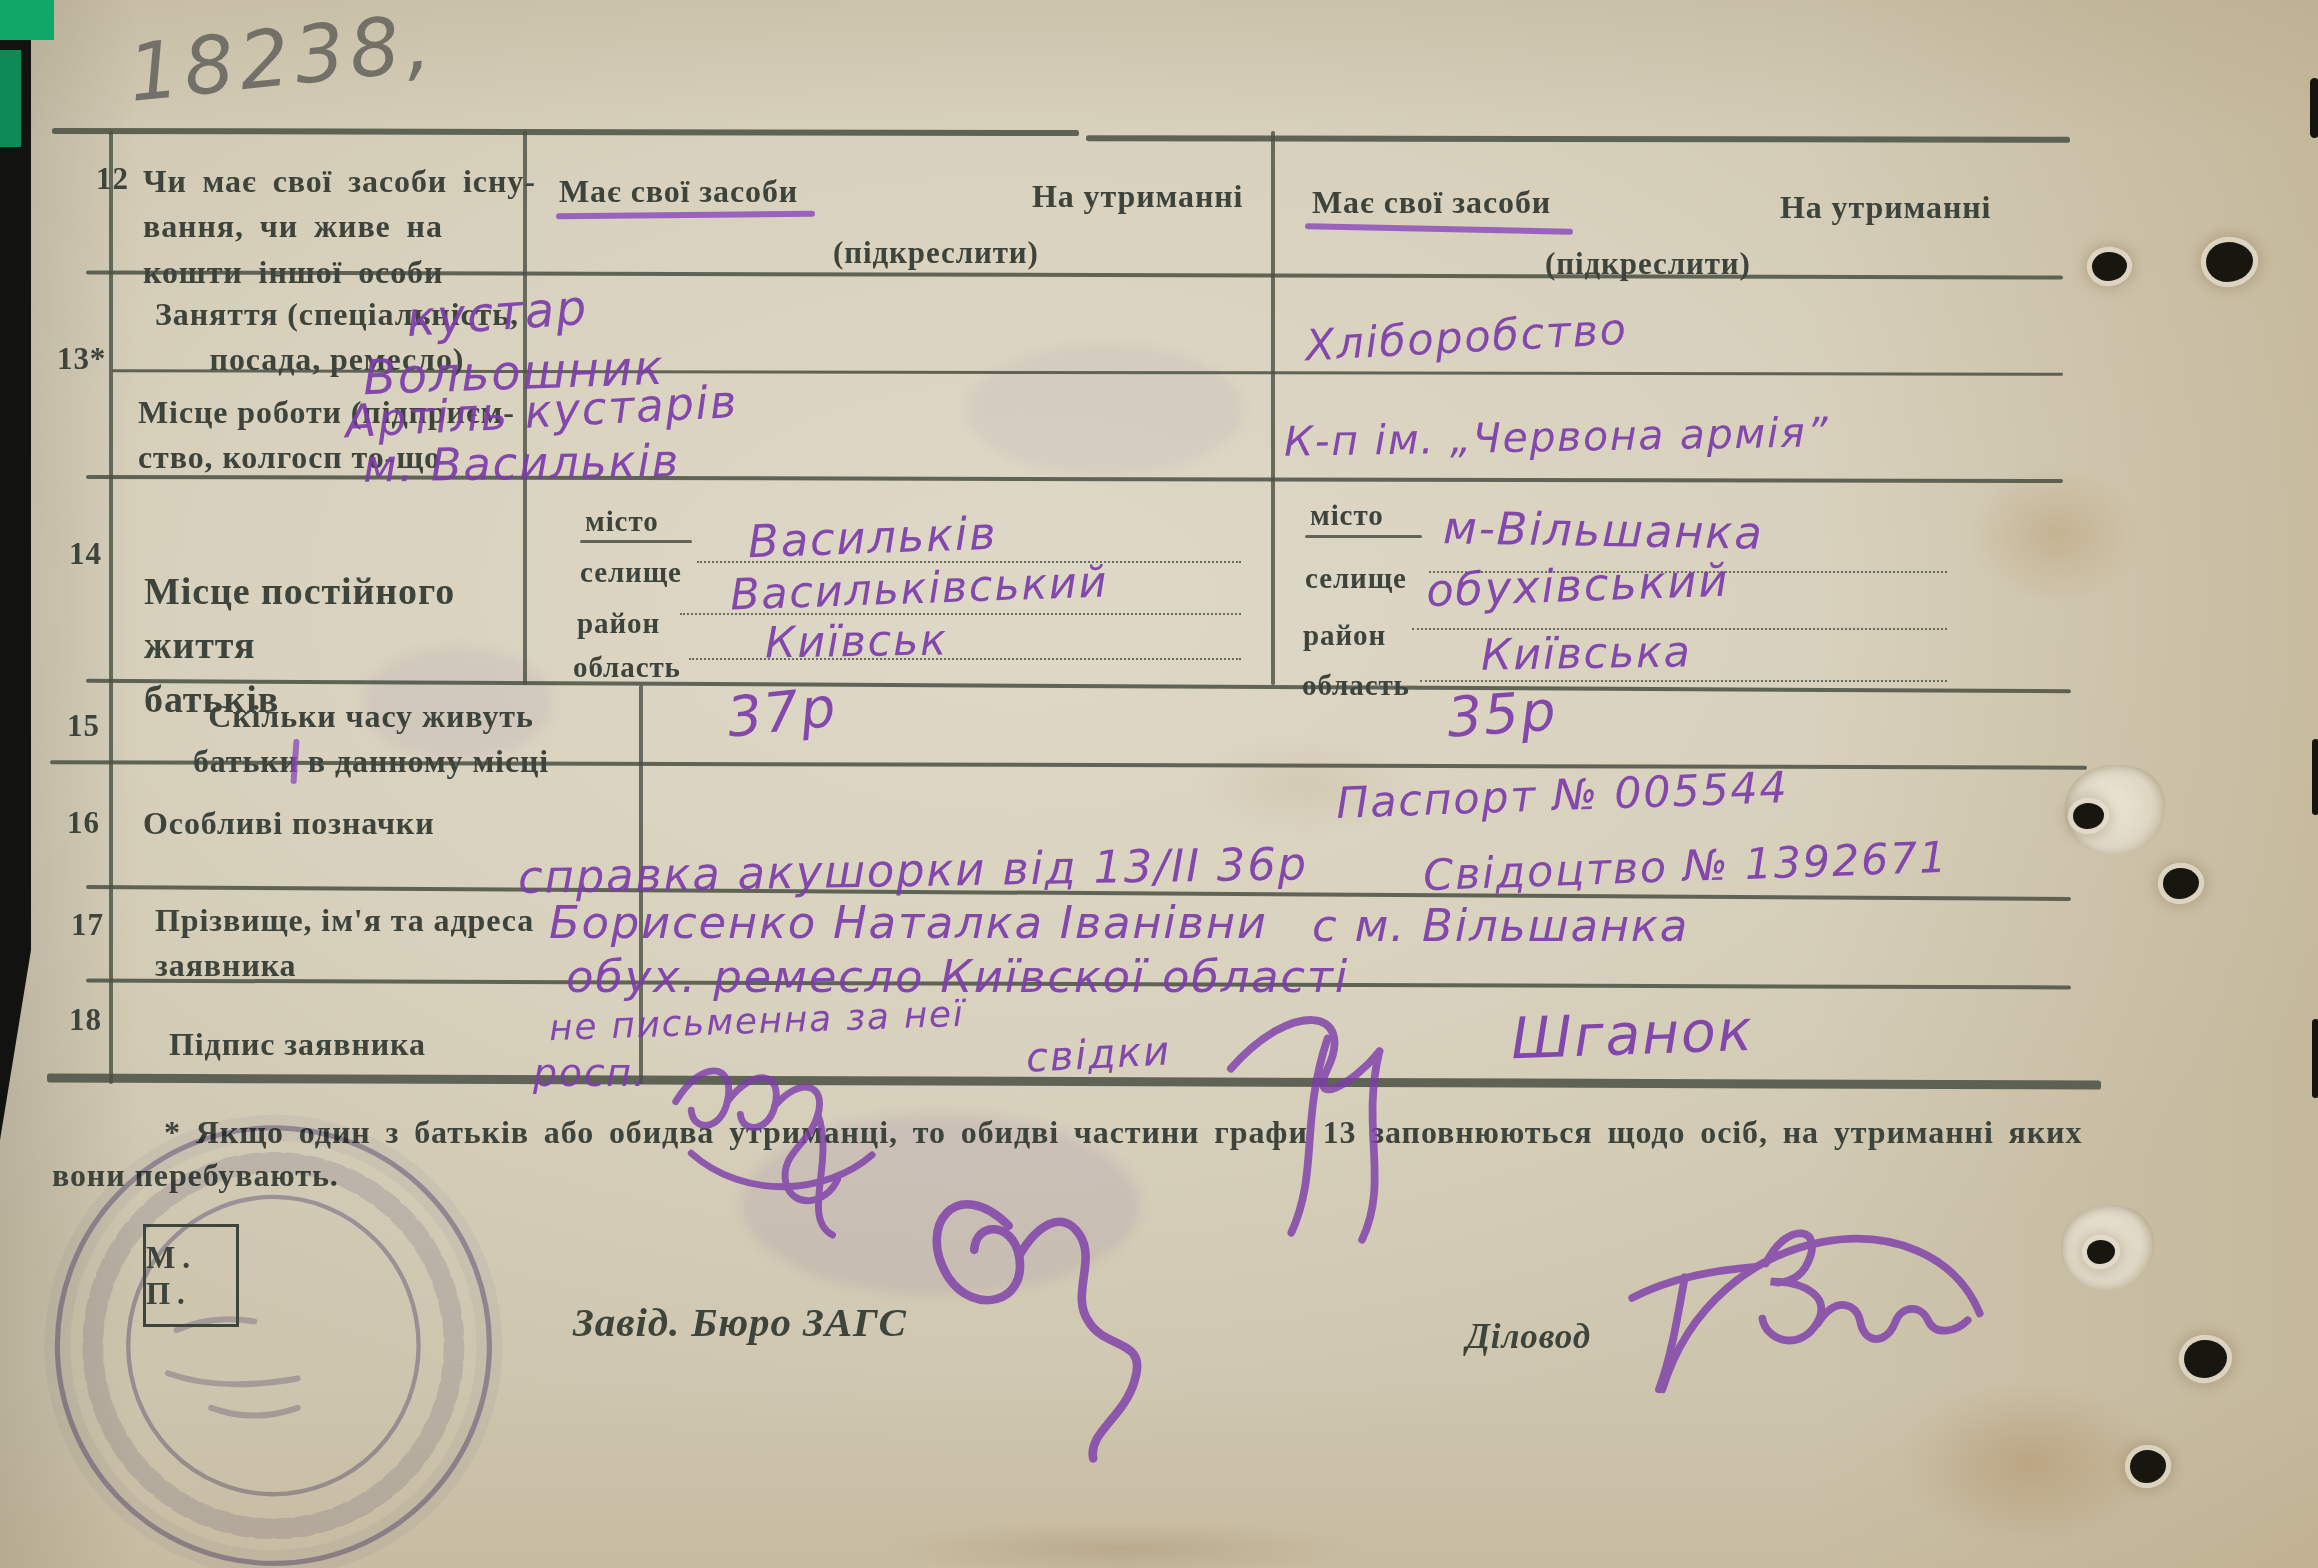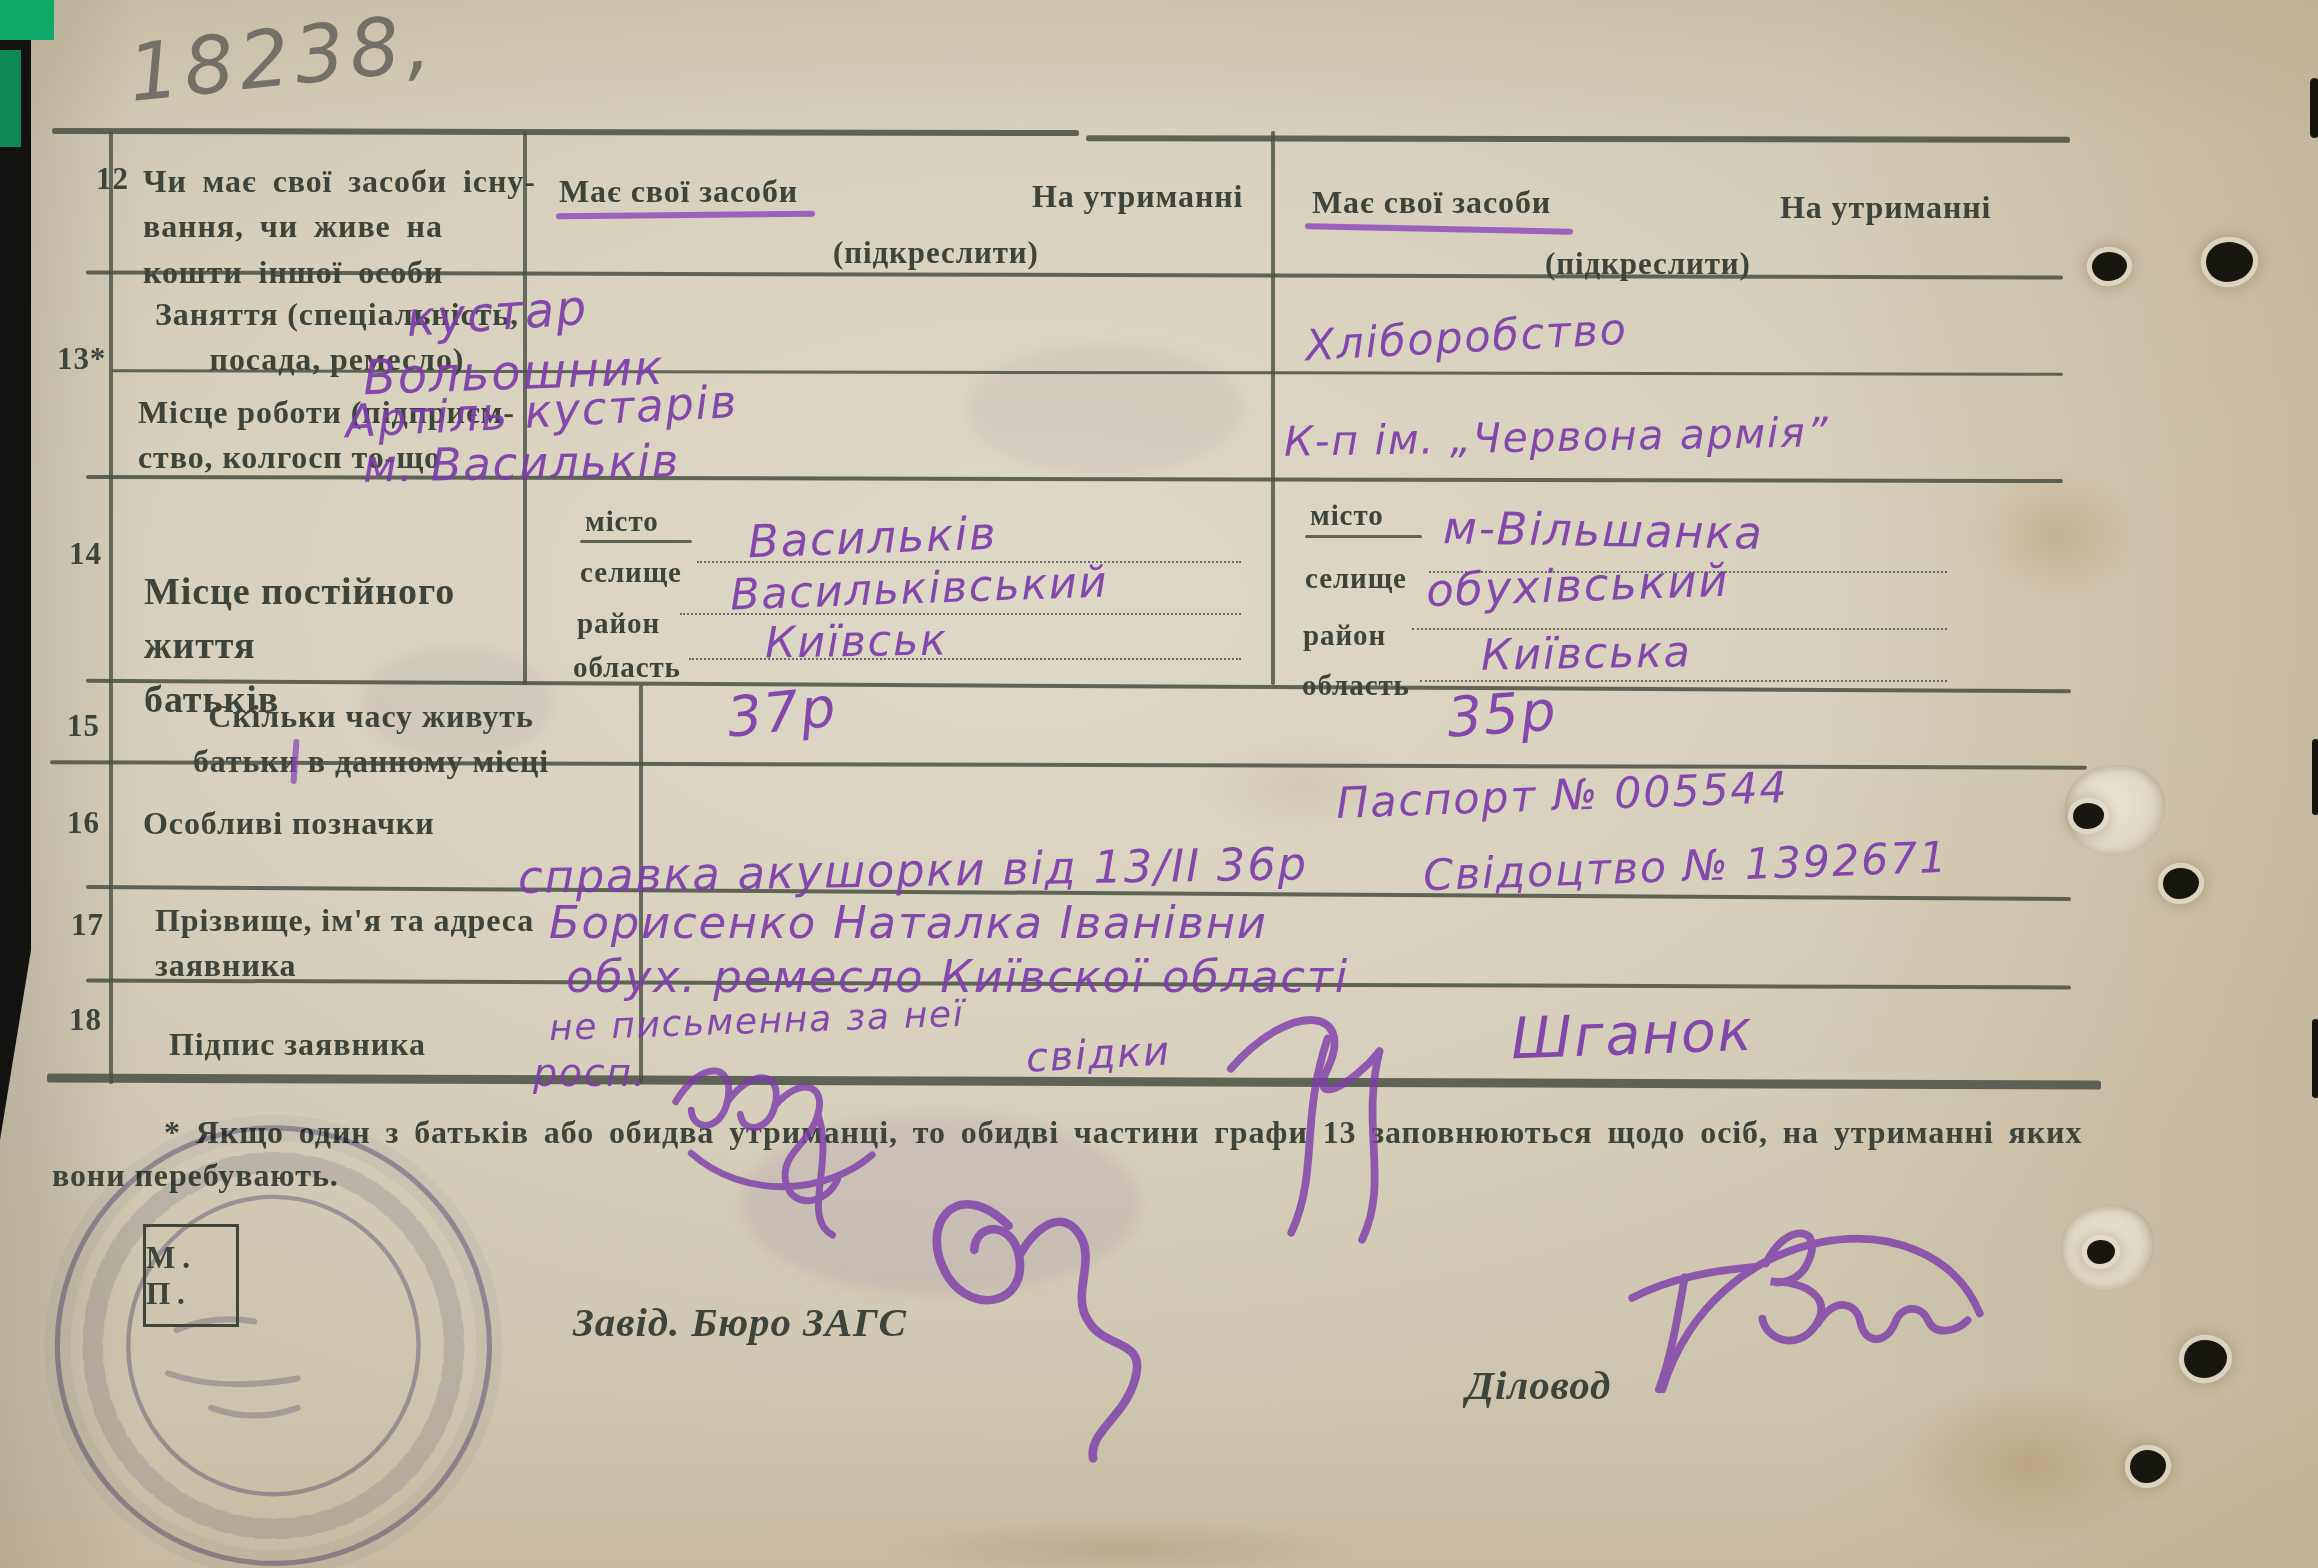--- a/index.html
+++ b/index.html
@@ -153,20 +153,21 @@
 
   <span class="hw" style="left:727px;top:680px;font-size:55px;transform:rotate(-6deg);">37р</span>
   <span class="hw" style="left:1447px;top:682px;font-size:55px;transform:rotate(-4deg);">35р</span>
   <div style="position:absolute;left:292px;top:739px;width:6px;height:45px;background:#8a46bc;border-radius:3.5px;transform:rotate(4deg);opacity:.75;"></div>
 
   <span class="hw" style="left:1336px;top:770px;font-size:43px;transform:rotate(-2deg);">Паспорт № 005544</span>
   <span class="hw" style="left:518px;top:844px;font-size:45px;transform:rotate(-1deg);">справка акушорки від 13/ІІ 36р</span>
   <span class="hw" style="left:1423px;top:841px;font-size:43px;transform:rotate(-2deg);">Свідоцтво № 1392671</span>
 
   <span class="hw" style="left:549px;top:896px;font-size:45px;">Борисенко Наталка Іванівни</span>
+  <span class="hw" style="left:1312px;top:899px;font-size:45px;">с м. Вільшанка</span>
   <span class="hw" style="left:566px;top:950px;font-size:45px;">обух. ремесло Київскої області</span>
 
   <span class="hw" style="left:549px;top:1000px;font-size:36px;transform:rotate(-2deg);">не письменна за неї</span>
   <span class="hw" style="left:533px;top:1051px;font-size:38px;">росп.</span>
   <span class="hw" style="left:1026px;top:1031px;font-size:40px;transform:rotate(-3deg);">свідки</span>
   <span class="hw" style="left:1511px;top:1001px;font-size:57px;transform:rotate(-2deg);">Шганок</span>
 
   <svg style="left:641px;top:1024px;" width="259" height="224" viewBox="0 0 300 260">
     <g fill="none" stroke="#7d3cab" stroke-width="8" stroke-linecap="round" opacity=".8">
       <path d="M40,90 C70,40 110,45 100,90 C92,125 60,125 58,100"></path>
@@ -193,21 +194,21 @@
     <g fill="none" stroke="#7d3cab" stroke-width="9" stroke-linecap="round" opacity=".8">
       <path d="M70,238 C130,40 380,10 438,150"></path>
       <path d="M35,132 C80,108 132,100 178,96"></path>
       <path d="M96,108 C88,152 80,202 66,238"></path>
       <path d="M190,92 C215,40 262,50 236,96 C226,113 206,116 196,113 C232,113 272,130 246,166 C226,193 190,181 186,156"></path>
       <path d="M250,162 C270,130 296,136 300,162 C306,186 330,186 340,160 C348,140 370,140 378,158 C386,176 410,172 424,158"></path>
     </g>
   </svg>
 
   <span class="pr pri" style="left:573px;top:1293px;font-size:41px;">Завід. Бюро ЗАГС</span>
-  <span class="pr pri" style="left:1466px;top:1312px;font-size:41px;margin-top:44px;">Діловод</span>
+  <span class="pr pri" style="left:1466px;top:1312px;font-size:35px;">Діловод</span>
 
   <div class="hole" style="left:2092px;top:252px;width:35px;height:29px;"></div>
   <div class="hole" style="left:2206px;top:242px;width:47px;height:40px;"></div>
   <div class="crater" style="left:2065px;top:765px;width:100px;height:90px;"></div>
   <div class="hole" style="left:2073px;top:803px;width:31px;height:26px;"></div>
   <div class="hole" style="left:2163px;top:868px;width:36px;height:31px;"></div>
   <div class="crater" style="left:2061px;top:1205px;width:93px;height:86px;"></div>
   <div class="hole" style="left:2087px;top:1240px;width:28px;height:24px;"></div>
   <div class="hole" style="left:2184px;top:1340px;width:43px;height:38px;"></div>
   <div class="hole" style="left:2130px;top:1450px;width:36px;height:33px;"></div>

